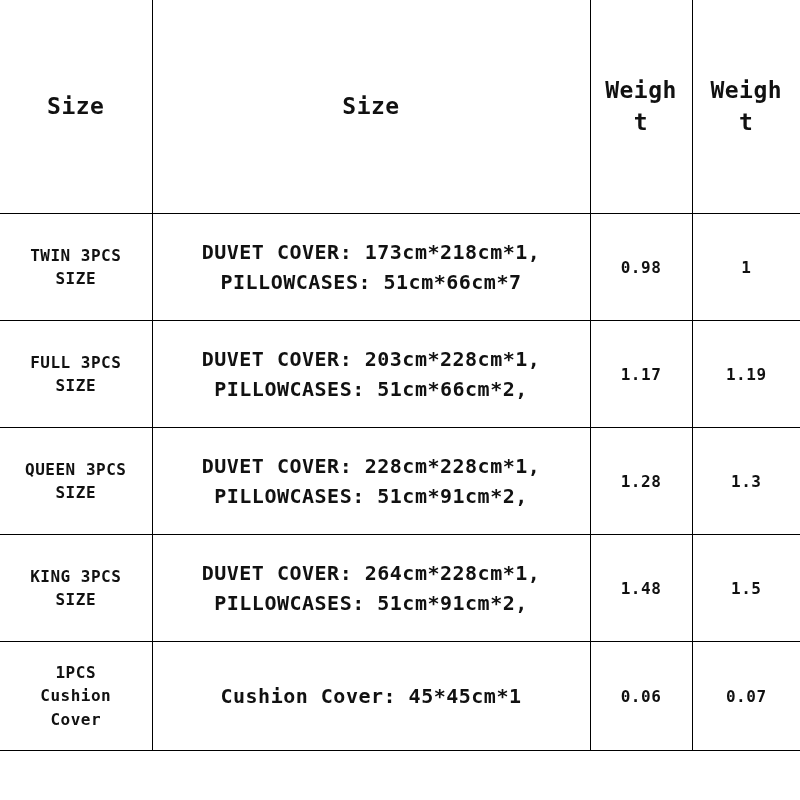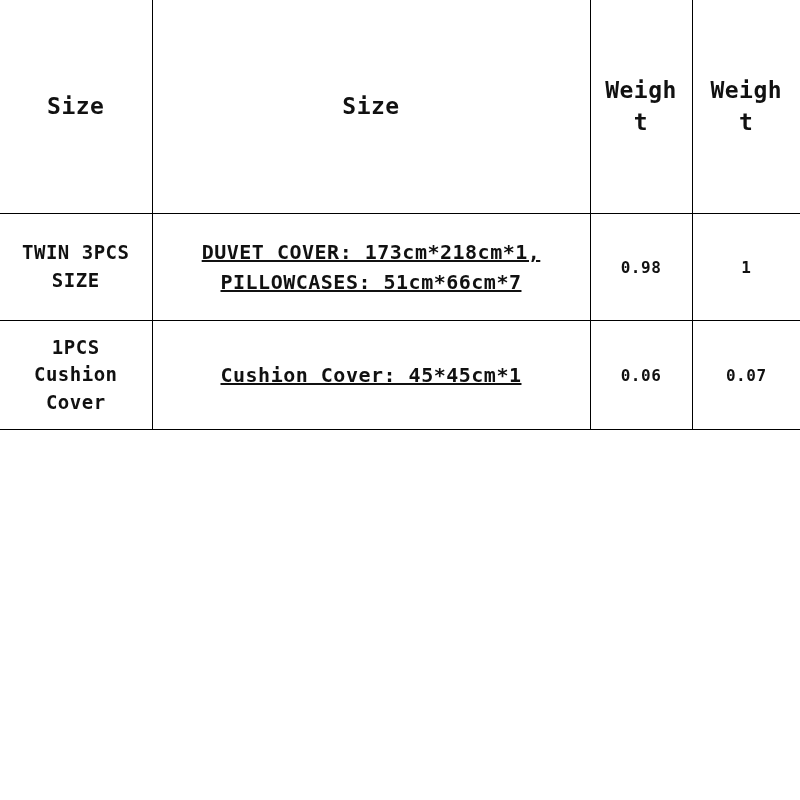--- a/index.html
+++ b/index.html
@@ -49,27 +49,26 @@
 
   .hdr-row th {
     height: 205px;
     font-size: 23px;
     line-height: 1.35;
   }
   .hdr-weight {
     word-break: break-all;
   }
   .row-size {
-    font-size: 19px;
+    font-size: 16px;
     line-height: 1.45;
   }
   .row-desc {
     font-size: 20px;
     line-height: 1.5;
-    text-decoration: underline;
   }
   .row-num {
     font-size: 16px;
   }
   tr.data-row td { height: 98px; }
   tr.data-row.tall td { height: 100px; }
 </style>
 </head>
 <body>
 
@@ -95,20 +94,50 @@
       <tr class="data-row">
         <td class="row-size" style="white-space: pre-line;">TWIN 3PCS
 SIZE</td>
         <td class="row-desc">
           <div>DUVET COVER: 173cm*218cm*1,</div>
           <div>PILLOWCASES: 51cm*66cm*7</div>
         </td>
         <td class="row-num">0.98</td>
         <td class="row-num">1</td>
       </tr>
+      <tr class="data-row">
+        <td class="row-size" style="white-space: pre-line;">FULL 3PCS
+SIZE</td>
+        <td class="row-desc">
+          <div>DUVET COVER: 203cm*228cm*1,</div>
+          <div>PILLOWCASES: 51cm*66cm*2,</div>
+        </td>
+        <td class="row-num">1.17</td>
+        <td class="row-num">1.19</td>
+      </tr>
+      <tr class="data-row">
+        <td class="row-size" style="white-space: pre-line;">QUEEN 3PCS
+SIZE</td>
+        <td class="row-desc">
+          <div>DUVET COVER: 228cm*228cm*1,</div>
+          <div>PILLOWCASES: 51cm*91cm*2,</div>
+        </td>
+        <td class="row-num">1.28</td>
+        <td class="row-num">1.3</td>
+      </tr>
+      <tr class="data-row">
+        <td class="row-size" style="white-space: pre-line;">KING 3PCS
+SIZE</td>
+        <td class="row-desc">
+          <div>DUVET COVER: 264cm*228cm*1,</div>
+          <div>PILLOWCASES: 51cm*91cm*2,</div>
+        </td>
+        <td class="row-num">1.48</td>
+        <td class="row-num">1.5</td>
+      </tr>
       <tr class="data-row tall">
         <td class="row-size" style="white-space: pre-line;">1PCS
 Cushion
 Cover</td>
         <td class="row-desc">
           <div>Cushion Cover: 45*45cm*1</div>
           <div></div>
         </td>
         <td class="row-num">0.06</td>
         <td class="row-num">0.07</td>

